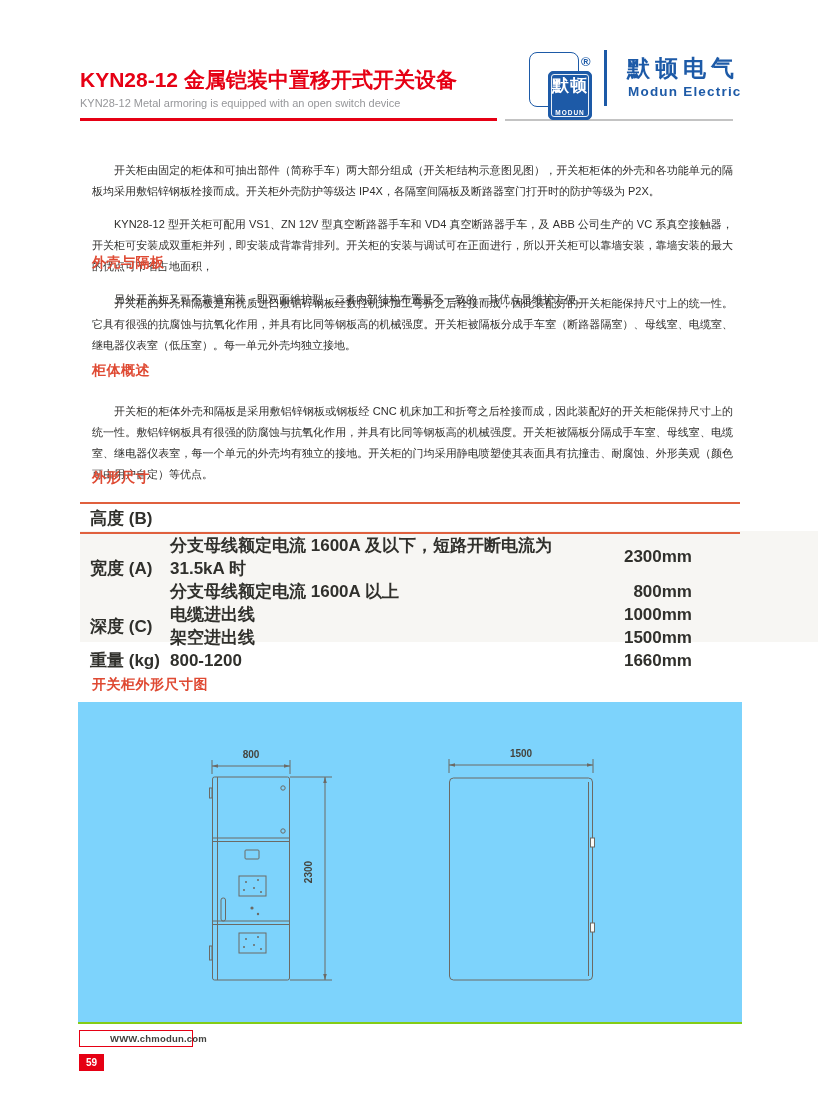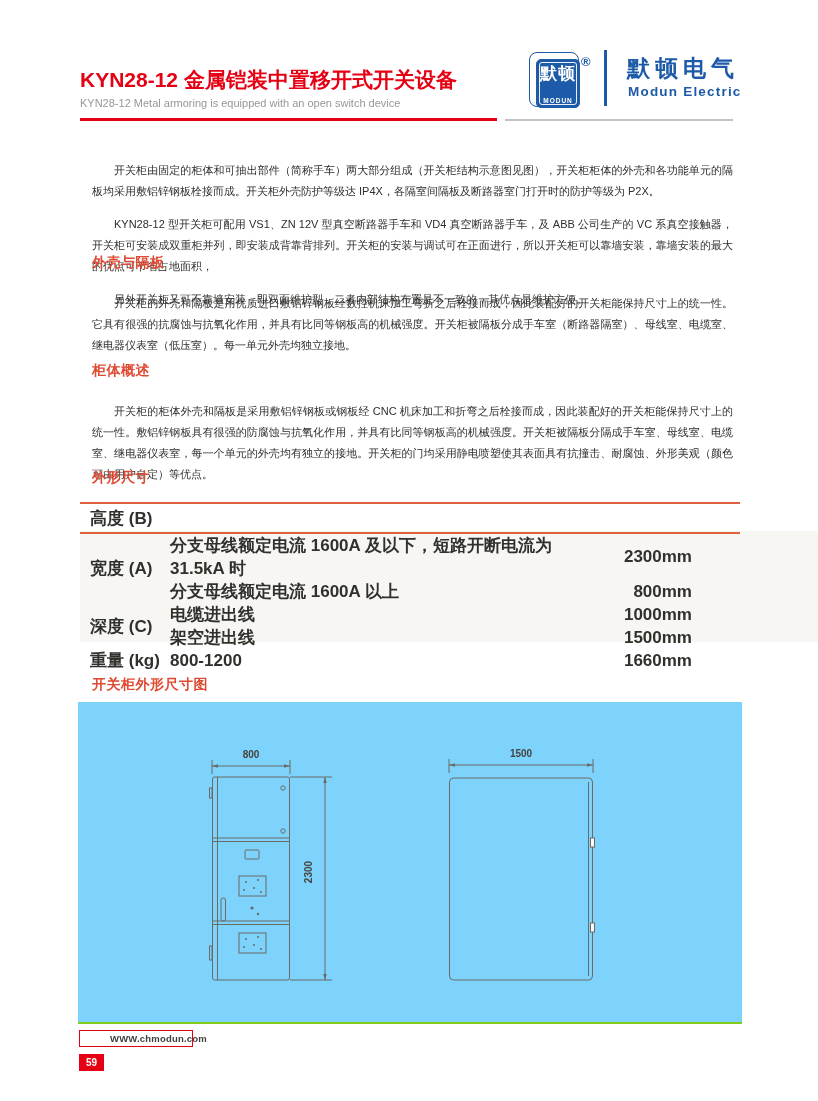--- a/index.html
+++ b/index.html
@@ -14,21 +14,21 @@
     font-family:"Liberation Sans","DejaVu Sans",sans-serif;
     color:#2f2e2c;overflow:hidden;
   }
   .abs{position:absolute;}
   
   .page-title{left:80px;top:66px;font-size:21px;font-weight:bold;color:var(--brand-red);letter-spacing:0px;white-space:nowrap;}
   .page-subtitle{left:80px;top:97px;font-size:11px;color:#96979a;white-space:nowrap;}
   .rule-red{left:80px;top:118px;width:417px;height:3px;background:var(--brand-red);}
   .rule-gray{left:505px;top:119px;width:228px;height:2px;background:#c3c3c3;}
   
-  .logo-frame{left:529px;top:52px;width:50px;height:55px;border:1px solid var(--logo-blue);border-radius:8px;box-sizing:border-box;padding:6px;}
+  .logo-frame{left:529px;top:52px;width:50px;height:55px;border:1px solid var(--logo-blue);border-radius:8px;box-sizing:border-box;padding:18px;}
   .logo-box{width:44px;height:49px;background:var(--logo-blue);border-radius:5px;position:relative;box-sizing:border-box;border:1px solid var(--logo-blue);}
   .logo-box .inner{position:absolute;inset:2px;border:1px solid rgba(255,255,255,.9);border-radius:3px;}
   .logo-cn{position:absolute;top:5px;left:0;width:100%;text-align:center;color:#fff;font-size:17px;font-weight:bold;letter-spacing:1px;line-height:18px;}
   .logo-en{position:absolute;bottom:3px;left:0;width:100%;text-align:center;color:#fff;font-size:6.5px;font-weight:bold;letter-spacing:1px;}
   .registered{left:581px;top:54px;font-size:13px;color:var(--logo-blue);font-weight:bold;}
   .logo-divider{left:604px;top:50px;width:2.5px;height:56px;background:var(--logo-blue);}
   .brand-cn{left:627px;top:53px;font-size:23px;font-weight:bold;color:var(--logo-blue);letter-spacing:5px;white-space:nowrap;}
   .brand-en{left:628px;top:84px;font-size:13.5px;font-weight:bold;color:var(--logo-blue);letter-spacing:1.2px;white-space:nowrap;}
   
   .textblock{width:665px;left:80px;}

